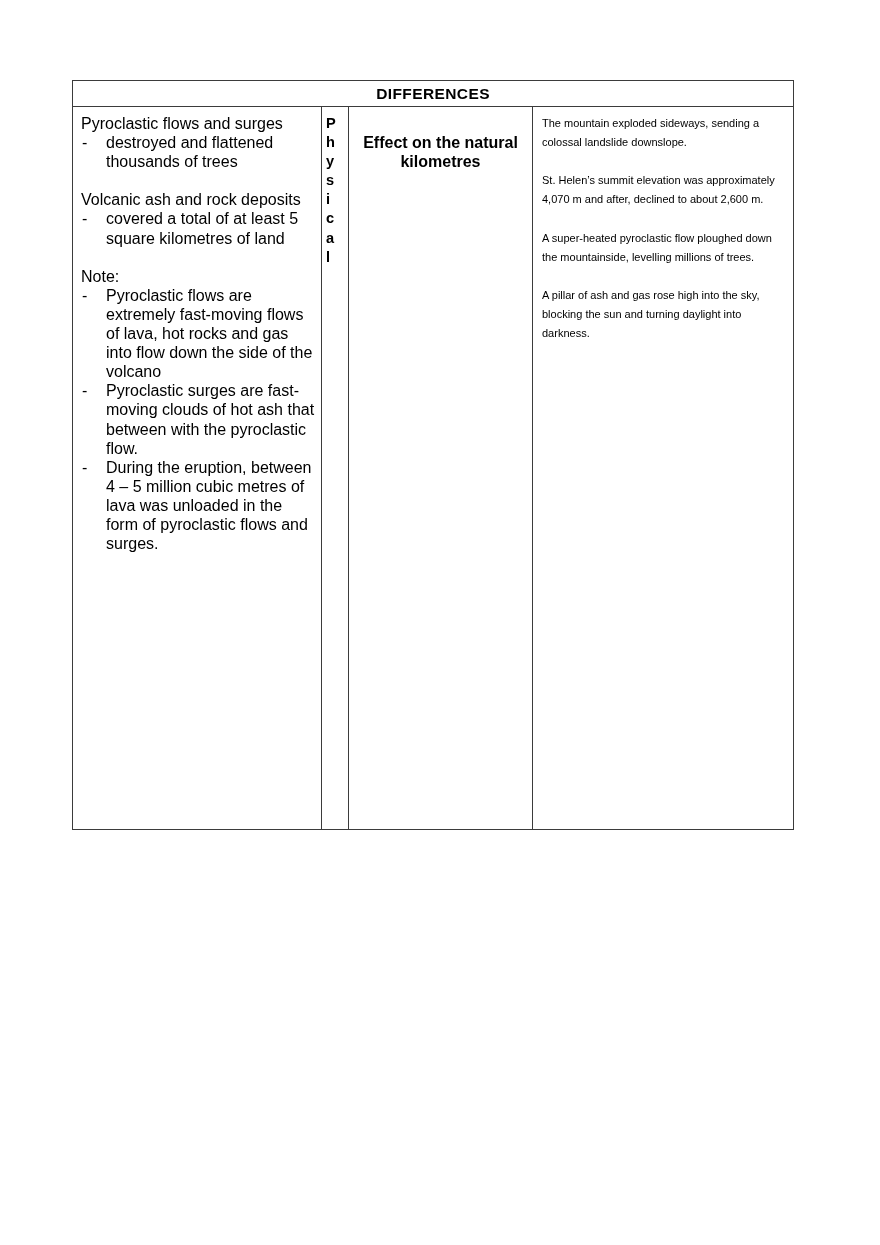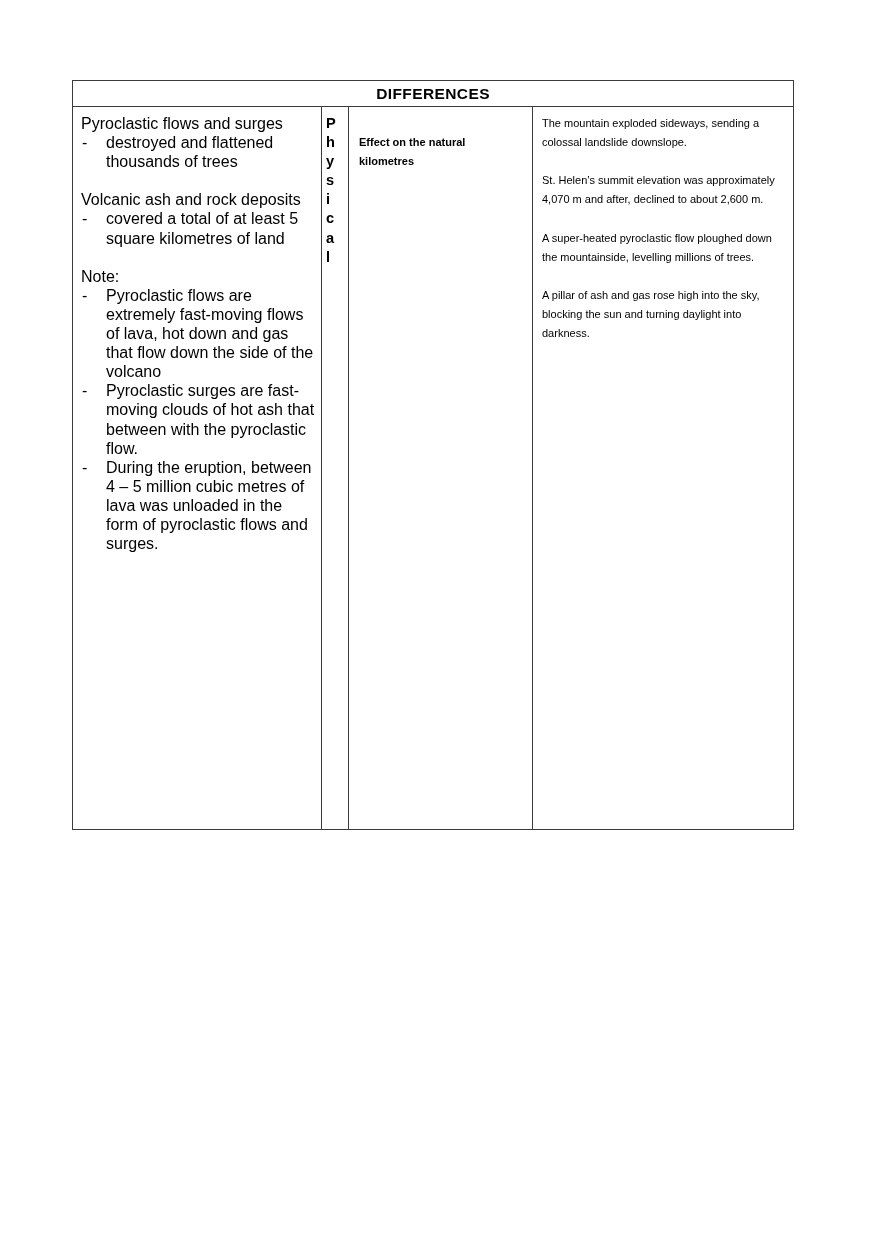--- a/index.html
+++ b/index.html
@@ -106,23 +106,24 @@
     line-height: 19.1px;
     font-weight: bold;
     text-align: left;
   }
   .vertical-word span {
     display: block;
   }
 
   .mid-label {
     padding: 26px 10px 0 10px;
-    font-size: 11px;
+    font-size: 16px;
     line-height: 19.1px;
     font-weight: bold;
+    text-align: center;
   }
 
   .para {
     margin: 0;
   }
 </style>
 </head>
 <body>
 
 <div class="page">
@@ -158,21 +159,21 @@
               <div class="bullet-mark">-</div>
               <div class="bullet-text">covered a total of at least 5 square kilometres of land</div>
             </div>
 
             <div class="spacer"></div>
 
             <div class="note-label">Note:</div>
 
             <div class="bullet-row">
               <div class="bullet-mark">-</div>
-              <div class="bullet-text">Pyroclastic flows are extremely fast-moving flows of lava, hot down and gas that flow down the side of the volcano</div>
+              <div class="bullet-text">Pyroclastic flows are extremely fast-moving flows of lava, hot rocks and gas into flow down the side of the volcano</div>
             </div>
 
             <div class="bullet-row">
               <div class="bullet-mark">-</div>
               <div class="bullet-text">Pyroclastic surges are fast-moving clouds of hot ash that between with the pyroclastic flow.</div>
             </div>
 
             <div class="bullet-row">
               <div class="bullet-mark">-</div>
               <div class="bullet-text">During the eruption, between 4 – 5 million cubic metres of lava was unloaded in the form of pyroclastic flows and surges.</div>

